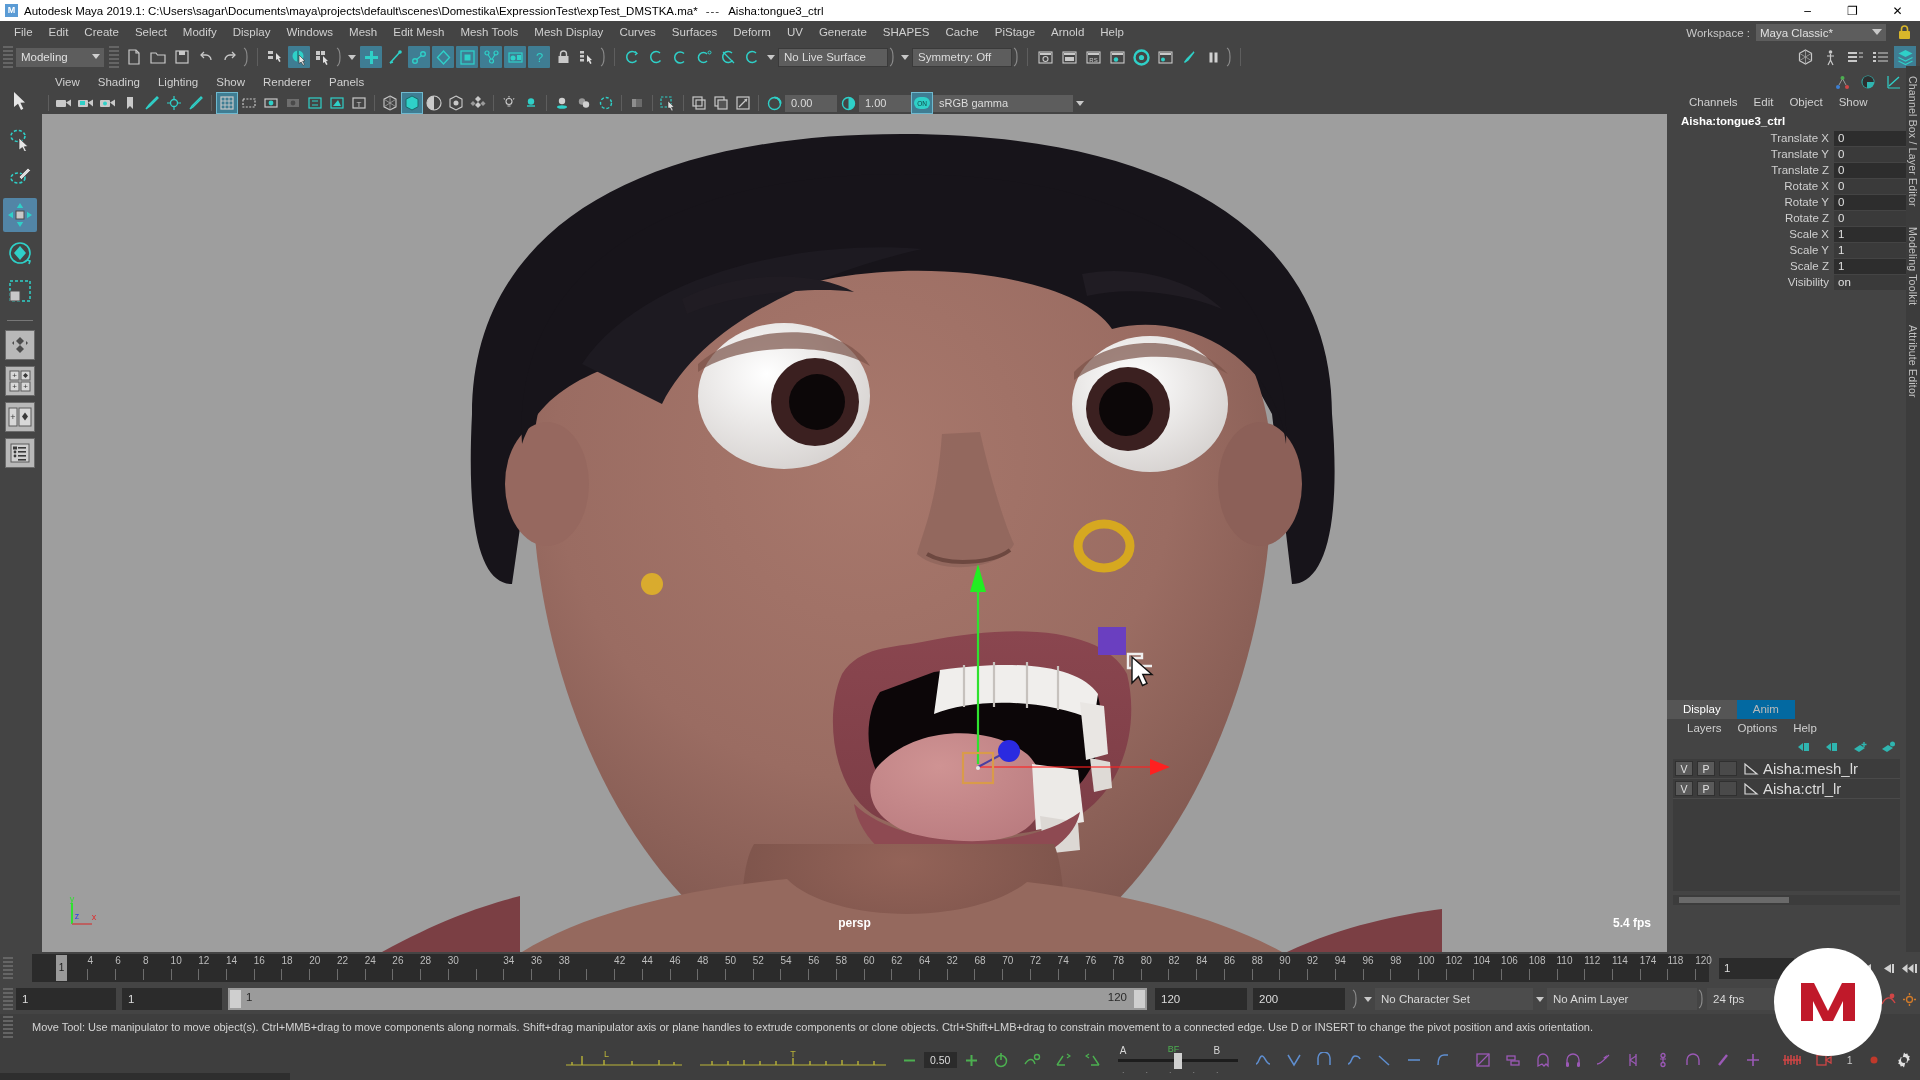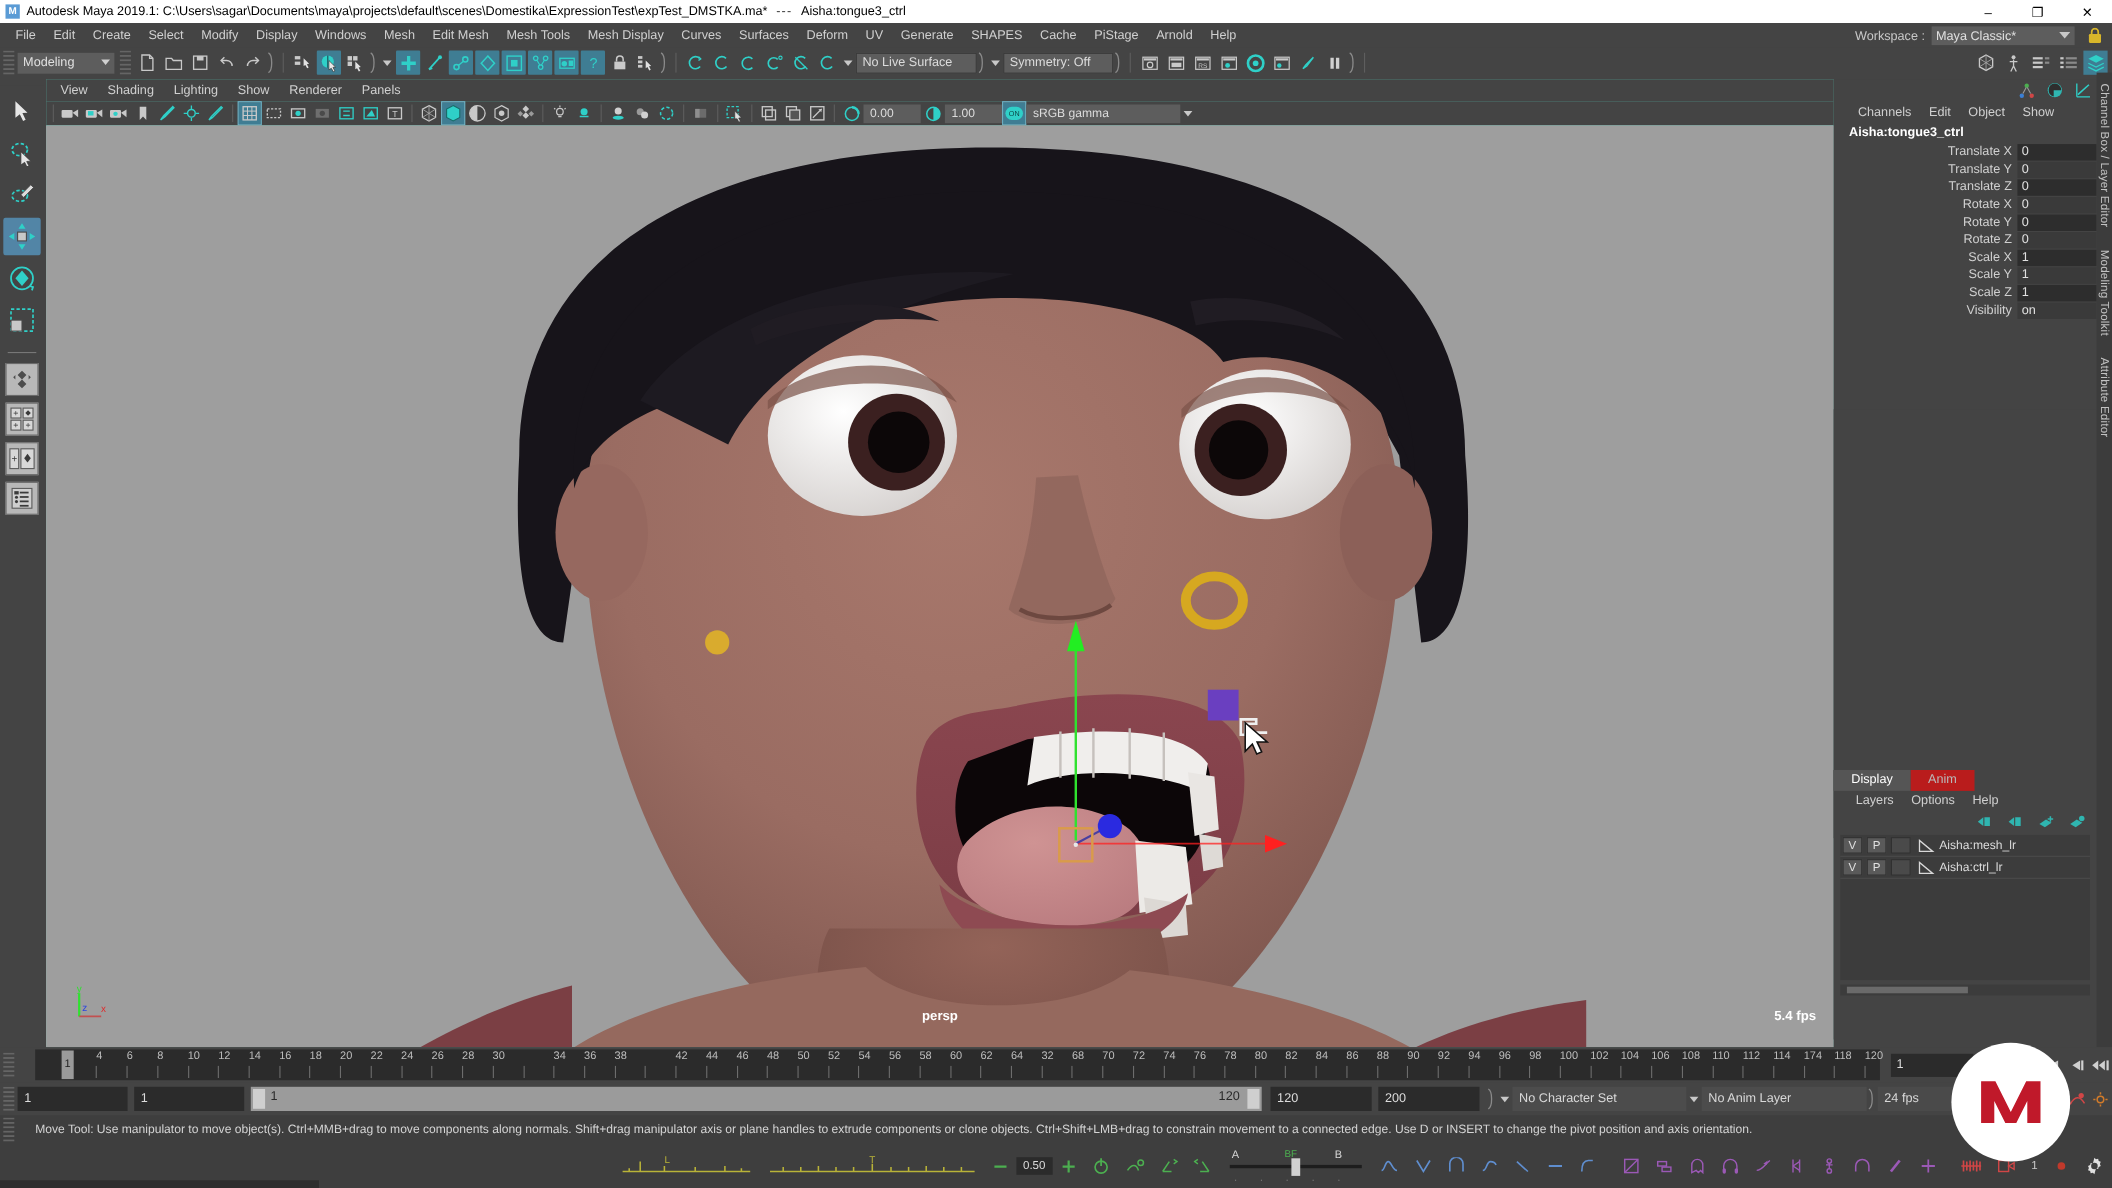--- a/index.html
+++ b/index.html
@@ -60,21 +60,21 @@
   #toolbox { position:absolute; left:0; top:78px; width:40px; height:875px; background:#444444;
     display:flex; flex-direction:column; align-items:center; padding-top:4px; }
   .tool { width:34px; height:34px; margin:2px 0; display:flex; align-items:center; justify-content:center;
     border-radius:2px; }
   .tool.active { background:#5285a6; }
   .tbx-div { width:26px; height:1px; background:#777; margin:10px 0 6px; }
   .layoutbtn { width:30px; height:30px; margin:3px 0; background:#b8b8b8; border:1px solid #6a6a6a;
     display:flex; align-items:center; justify-content:center; }
 
   
-  #viewport-wrap { position:absolute; left:42px; top:72px; width:1625px; height:880px; background:#5eead4; }
+  #viewport-wrap { position:absolute; left:42px; top:72px; width:1625px; height:880px; background:#bef264; }
   #vp-menu { height:20px; display:flex; align-items:center; background:#444444; padding-left:4px; }
   #vp-menu .vmi { font-size:11.5px; color:#d0d0d0; padding:0 9px; line-height:20px; }
   #vp-tools { height:22px; background:#444444; display:flex; align-items:center; padding-left:2px; }
   .vtbtn { width:20px; height:20px; margin:0 1px; display:flex; align-items:center; justify-content:center; }
   .vtbtn.on { background:#3f7d93; outline:1px solid #6fb9cf; }
   .vsep { width:1px; height:16px; background:#5e5e5e; margin:0 4px; }
   .vfld { height:17px; background:#5d5d5d; color:#dcdcdc; font-size:11px; display:flex; align-items:center;
     padding:0 6px; min-width:52px; }
   #vp-canvas { position:absolute; left:0; top:42px; width:1625px; height:838px; overflow:hidden;
     background:#9e9e9e; }
@@ -90,32 +90,32 @@
   #cb-menu .cmi { font-size:11.5px; color:#d0d0d0; padding:0 8px; }
   #cb-title { font-size:11.5px; color:#ffffff; font-weight:bold; padding:3px 0 3px 14px; }
   .ch-row { display:flex; height:16px; align-items:center; }
   .ch-label { flex:1; text-align:right; font-size:11.5px; color:#d0d0d0; padding-right:5px; }
   .ch-val { width:72px; height:15px; background:#2d2d2d; color:#e0e0e0; font-size:11.5px;
     padding-left:4px; line-height:15px; }
   .ch-val.alt { background:#3a3a3a; }
   #cb-blank { position:absolute; left:0; top:300px; width:239px; height:390px; background:#444; }
   #layer-editor { position:absolute; left:0; bottom:7px; width:239px; height:245px; background:#444444; }
   .le-tabs { display:flex; height:19px; }
-  .le-tab { font-size:11.5px; padding:0 16px; line-height:19px; color:#b9b9b9; background:#b91c1c; }
+  .le-tab { font-size:11.5px; padding:0 16px; line-height:19px; color:#b9b9b9; background:#0369a1; }
   .le-tab.active { background:#555555; color:#ffffff; }
   .le-menu { display:flex; height:18px; align-items:center; padding-left:12px; }
   .le-menu span { font-size:11.5px; color:#d0d0d0; padding:0 8px; }
   .le-icons { display:flex; justify-content:flex-end; padding-right:10px; height:20px; align-items:center; }
   .le-icons span { margin-left:12px; }
   .le-list { margin:2px 6px 0 6px; background:#3c3c3c; height:132px; }
   .le-row { display:flex; align-items:center; height:20px; border-bottom:1px solid #4a4a4a; }
   .le-box { width:18px; height:15px; margin:0 2px; background:#5a5a5a; border:1px solid #303030;
     font-size:10.5px; color:#e0e0e0; display:flex; align-items:center; justify-content:center; }
   .le-box.empty { background:#4a4a4a; }
-  .le-name { font-size:11px; color:#dcdcdc; margin-left:4px; }
+  .le-name { font-size:15px; color:#dcdcdc; margin-left:4px; }
   .le-scroll { height:10px; margin:4px 6px 0 6px; background:#3c3c3c; position:relative; }
   .le-scroll i { position:absolute; left:6px; top:2px; width:110px; height:6px; background:#6a6a6a; }
 
   
   #dock-tabs { position:absolute; right:0; top:66px; width:14px; height:886px; background:#3c3c3c;
     display:flex; flex-direction:column; align-items:center; }
   .dock-tab { writing-mode:vertical-rl; font-size:10.5px; color:#c2c2c2; padding:10px 0;
     letter-spacing:.2px; }
 
   

